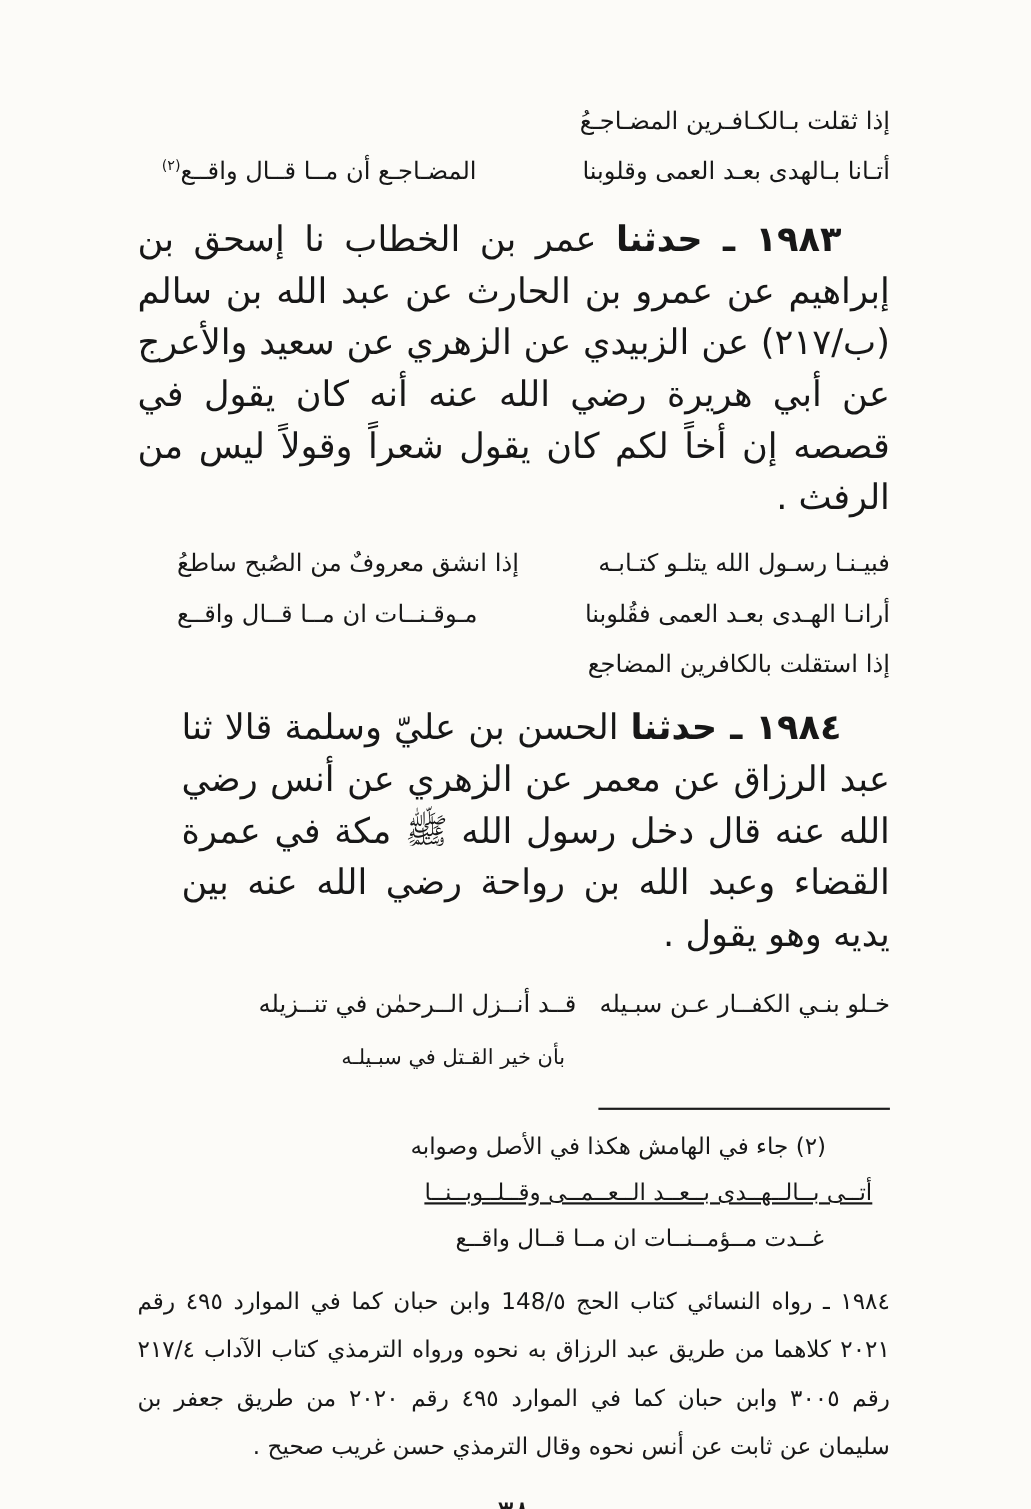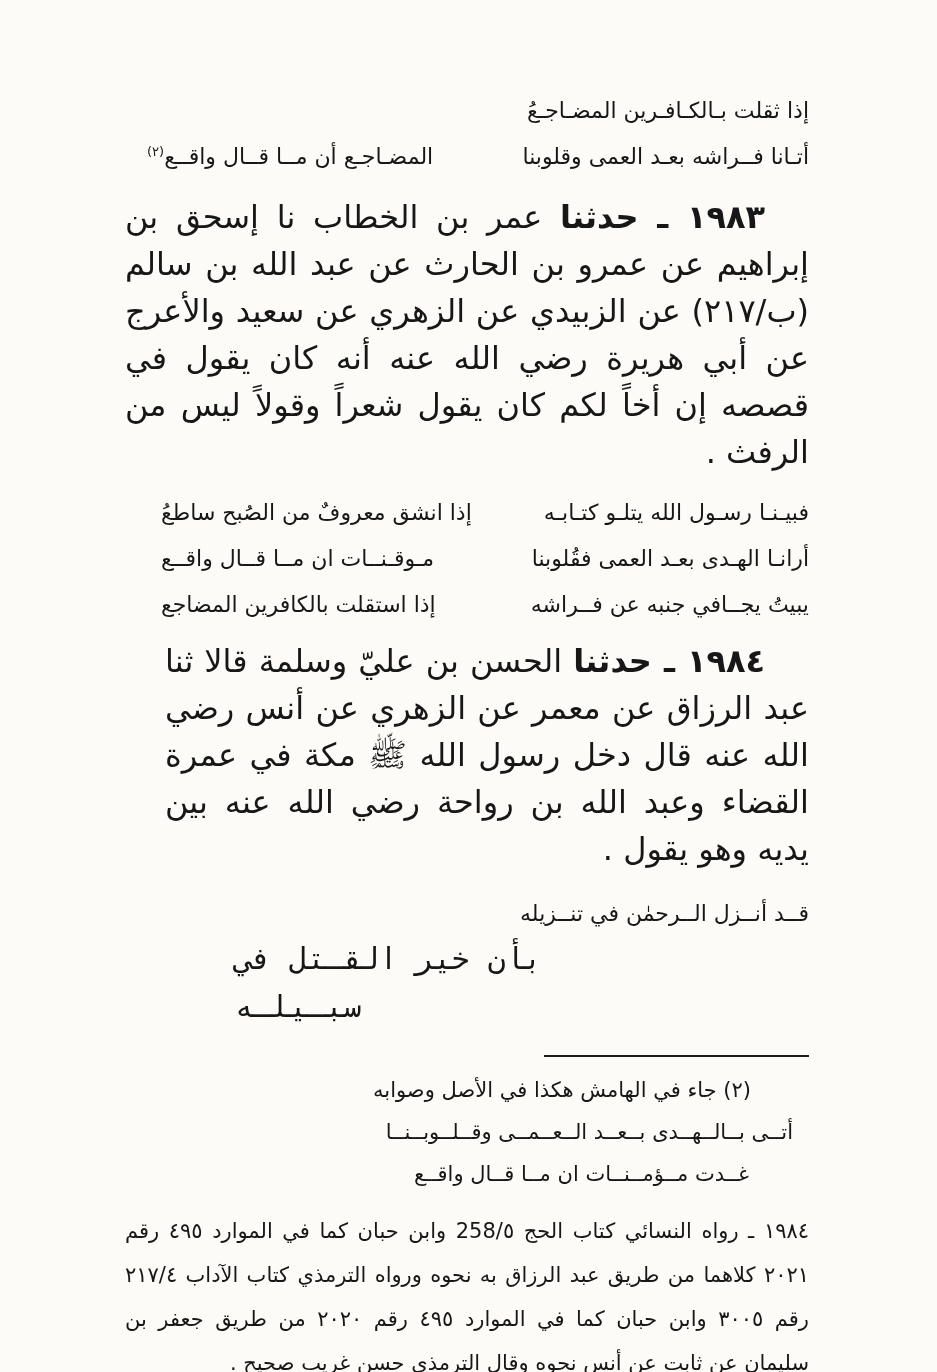--- a/index.html
+++ b/index.html
@@ -31,26 +31,25 @@
     align-items: baseline;
     font-size: 22px;
     line-height: 46px;
   }
   .hemistich { white-space: nowrap; }
   .poem-a { padding-left: 22px; }
   .poem-b { margin-top: 14px; padding-left: 36px; }
   .poem-c { margin-top: 18px; }
   .poem-c .poem-row { padding-left: 110px; }
   .poem-tail {
-    font-size: 30px;
+    font-size: 19px;
     line-height: 48px;
-    text-align: left;
+    text-align: center;
     padding-left: 110px;
     padding-right: 220px;
-    font-family: Liberation Mono, monospace;
   }
   sup.fnmark { font-size: 13px; line-height: 0; }
   
   .para {
     margin: 0;
     font-size: 32px;
     line-height: 47px;
     text-align: justify;
     text-indent: 44px;
   }
@@ -64,21 +63,21 @@
     height: 2px;
     background: #1c1c1c;
   }
   .fn-intro {
     margin-top: 12px;
     font-size: 21px;
     line-height: 42px;
     padding-right: 58px;
   }
   .fn-verse { font-size: 21px; line-height: 42px; white-space: nowrap; }
-  .fn-verse-1 { padding-right: 16px; }
+  .fn-verse-1 { padding-right: 16px; text-decoration: underline; }
   .fn-verse-2 { padding-right: 60px; }
   .fn-ref {
     margin: 14px 0 0 0;
     font-size: 21px;
     line-height: 44px;
     text-align: justify;
   }
   .page-number {
     margin-top: 18px;
     text-align: center;
@@ -90,56 +89,56 @@
 <body>
 
 <div class="page">
   <div class="content">
 
     <div class="poem-a">
       <div class="poem-row">
         <span class="hemistich">إذا ثقلت بـالكـافـرين المضـاجـعُ</span>
       </div>
       <div class="poem-row">
-        <span class="hemistich">أتـانا فــراشه بعـد العمى وقلوبنا</span>
+        <span class="hemistich">أتـانا بـالهدى بعـد العمى وقلوبنا</span>
         <span class="hemistich"><span>المضـاجـع أن مــا قــال واقــع</span><sup class="fnmark">(٢)</sup></span>
       </div>
     </div>
 
     <p class="para para-1983"><b class="lead">١٩٨٣ ـ حدثنا</b> <span>عمر بن الخطاب نا إسحق بن إبراهيم عن عمرو بن الحارث عن عبد الله بن سالم (ب/٢١٧) عن الزبيدي عن الزهري عن سعيد والأعرج عن أبي هريرة رضي الله عنه أنه كان يقول في قصصه إن أخاً لكم كان يقول شعراً وقولاً ليس من الرفث .</span></p>
 
     <div class="poem-b">
       <div class="poem-row">
         <span class="hemistich">فبيـنـا رسـول الله يتلـو كتـابـه</span>
         <span class="hemistich">إذا انشق معروفٌ من الصُبح ساطعُ</span>
       </div>
       <div class="poem-row">
         <span class="hemistich">أرانـا الهـدى بعـد العمى فقُلوبنا</span>
         <span class="hemistich">مـوقـنــات ان مــا قــال واقــع</span>
       </div>
       <div class="poem-row">
-        <span class="hemistich">يبيتُ يجــافي جنبه عن فــراشه</span>
         <span class="hemistich">إذا استقلت بالكافرين المضاجع</span>
       </div>
     </div>
 
     <p class="para para-1984"><b class="lead">١٩٨٤ ـ حدثنا</b> <span>الحسن بن عليّ وسلمة قالا ثنا عبد الرزاق عن معمر عن الزهري عن أنس رضي الله عنه قال دخل رسول الله ﷺ مكة في عمرة القضاء وعبد الله بن رواحة رضي الله عنه بين يديه وهو يقول .</span></p>
 
     <div class="poem-c">
       <div class="poem-row">
+        <span class="hemistich">خـلو بنـي الكفــار عـن سبـيله</span>
         <span class="hemistich">قــد أنــزل الــرحمٰن في تنــزيله</span>
       </div>
       <div class="poem-tail">بأن خير القـتل في سبـيلـه</div>
     </div>
 
     <div class="fn-rule"></div>
 
     <div>
       <div class="fn-intro">(٢) جاء في الهامش هكذا في الأصل وصوابه</div>
       <div class="fn-verse fn-verse-1">أتــى بــالــهــدى بــعــد الــعــمــى وقــلــوبــنــا</div>
       <div class="fn-verse fn-verse-2">غــدت مــؤمــنــات ان مــا قــال واقــع</div>
-      <p class="fn-ref">١٩٨٤ ـ رواه النسائي كتاب الحج 258/٥ وابن حبان كما في الموارد ٤٩٥ رقم ٢٠٢١ كلاهما من طريق عبد الرزاق به نحوه ورواه الترمذي كتاب الآداب ٢١٧/٤ رقم ٣٠٠٥ وابن حبان كما في الموارد ٤٩٥ رقم ٢٠٢٠ من طريق جعفر بن سليمان عن ثابت عن أنس نحوه وقال الترمذي حسن غريب صحيح .</p>
+      <p class="fn-ref">١٩٨٤ ـ رواه النسائي كتاب الحج 148/٥ وابن حبان كما في الموارد ٤٩٥ رقم ٢٠٢١ كلاهما من طريق عبد الرزاق به نحوه ورواه الترمذي كتاب الآداب ٢١٧/٤ رقم ٣٠٠٥ وابن حبان كما في الموارد ٤٩٥ رقم ٢٠٢٠ من طريق جعفر بن سليمان عن ثابت عن أنس نحوه وقال الترمذي حسن غريب صحيح .</p>
     </div>
 
     <div class="page-number">٣٨</div>
 
   </div>
 </div>
 
 </body></html>

